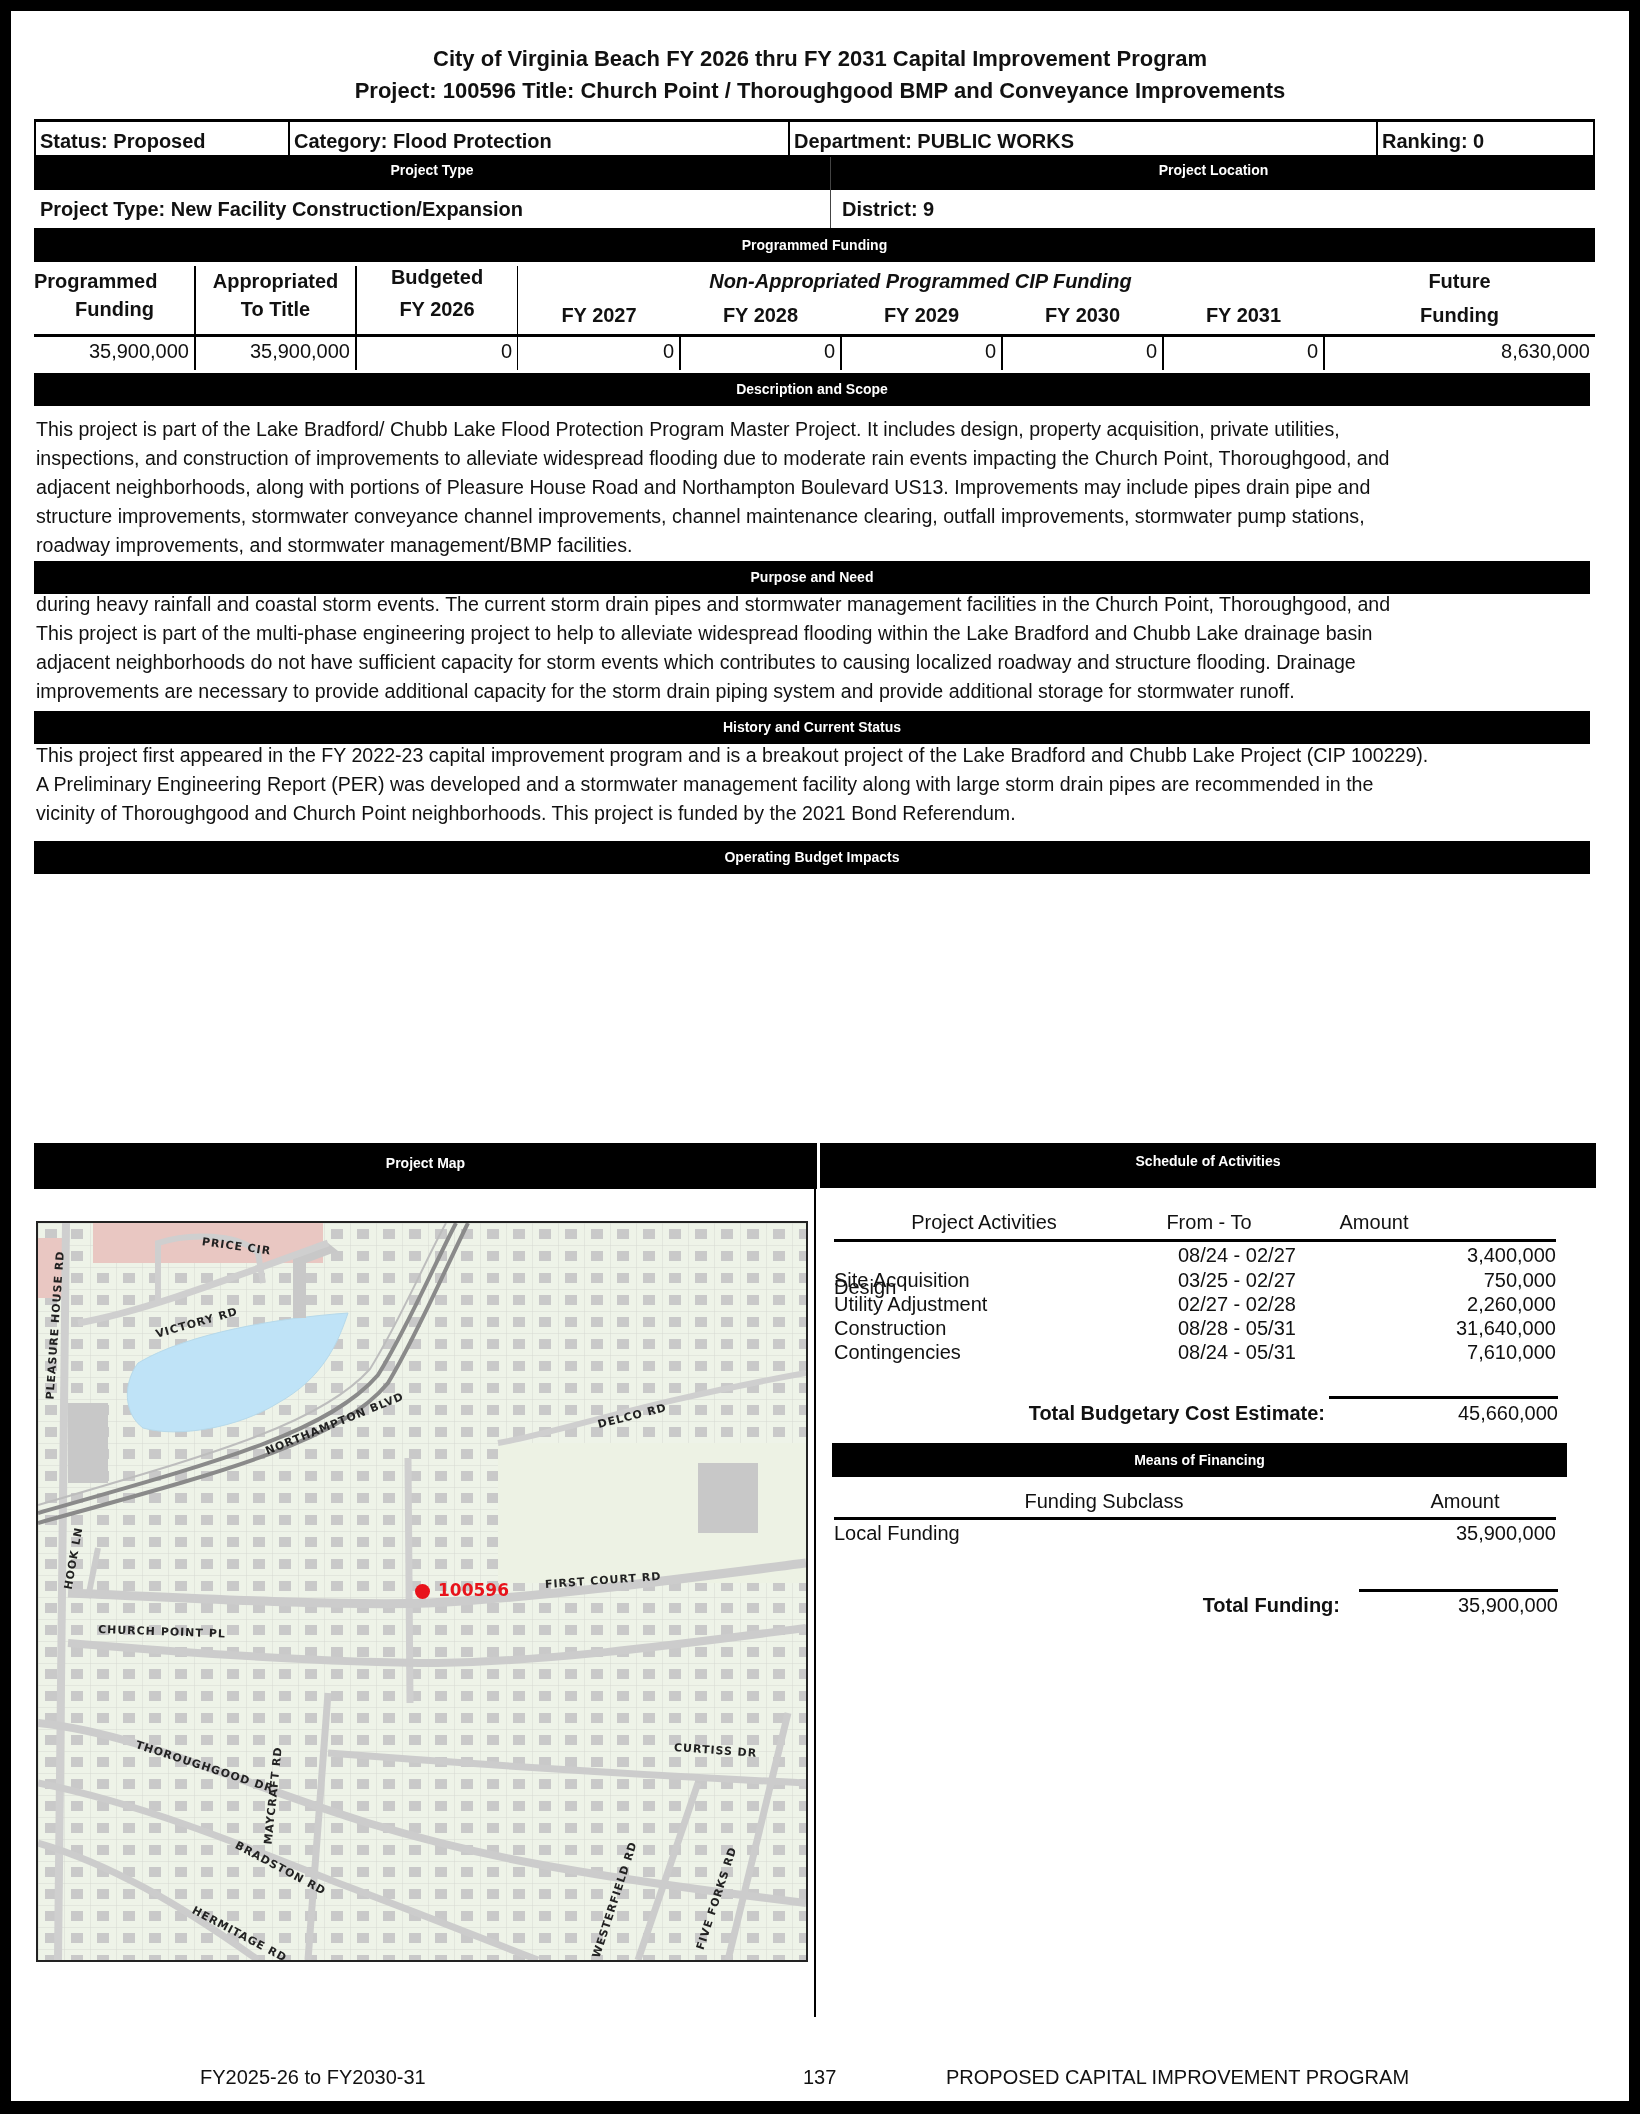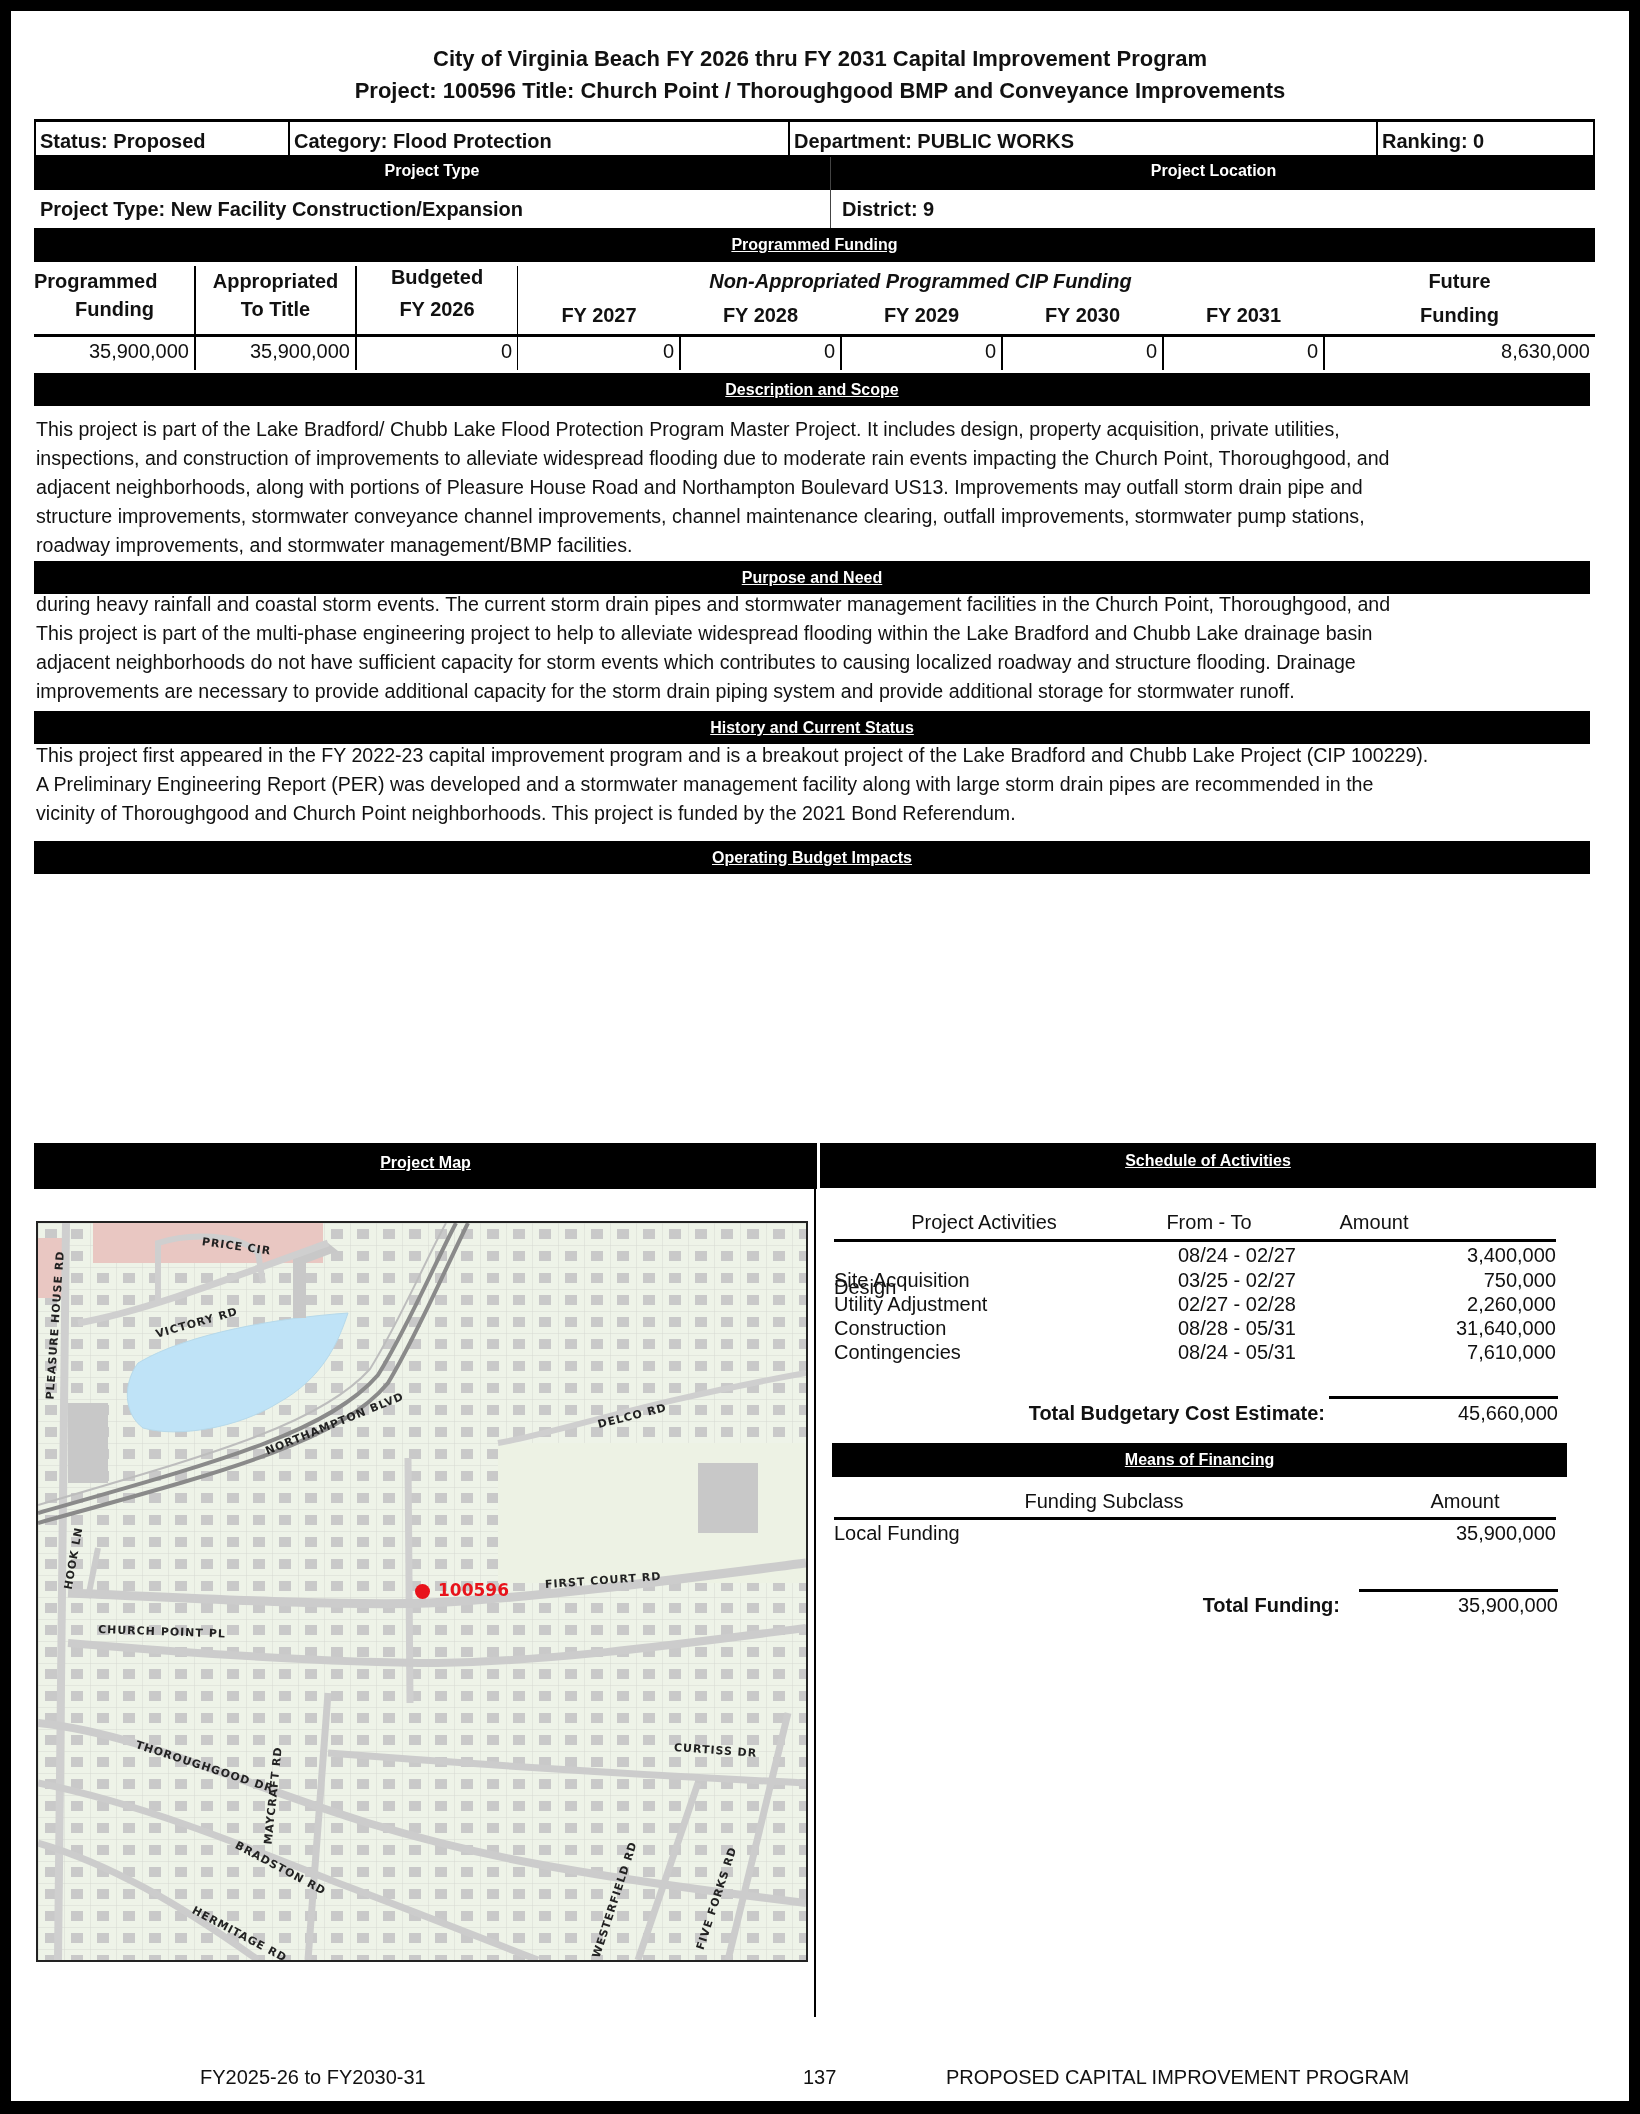--- a/index.html
+++ b/index.html
@@ -1,21 +1,21 @@
 <!DOCTYPE html>
 <html><head>
 <meta charset="utf-8">
 <style>
   html, body { margin:0; padding:0; }
   body { width:1640px; height:2114px; background:#000; position:relative; overflow:hidden;
          font-family:"Liberation Sans", "DejaVu Sans", sans-serif; color:#111; }
   .page { position:absolute; left:11px; top:11px; width:1618px; height:2090px; background:#fff; }
   .abs { position:absolute; }
   .title { position:absolute; left:0; width:1640px; text-align:center; font-weight:bold; font-size:22px; }
-  .bar { position:absolute; background:#000; color:#fff; font-weight:bold; font-size:16px; text-align:center;text-decoration:underline; }
+  .bar { position:absolute; background:#000; color:#fff; font-weight:bold; font-size:14px; text-align:center; }
   .bold { font-weight:bold; }
   .cell { position:absolute; font-size:20px; white-space:nowrap; }
   .vline { position:absolute; background:#000; width:2px; }
   .hline { position:absolute; background:#000; height:2px; }
   .para { position:absolute; left:36px; width:1570px; font-size:19.6px; line-height:29px; }
   .num { text-align:right; }
   .map { position:absolute; left:36px; top:1221px; width:768px; height:737px; border:2px solid #222;
          background:#f1f4ee; overflow:hidden; }
   .road-label { position:absolute; font-family:"DejaVu Sans", sans-serif; font-weight:bold; font-size:11px;
                 letter-spacing:1px; color:#222; white-space:nowrap; transform-origin:left center; }
@@ -87,21 +87,21 @@
   <div class="cell num" style="left:807px; width:155px; top:78px;">0</div>
   <div class="cell num" style="left:968px; width:155px; top:78px;">0</div>
   <div class="cell num" style="left:1129px; width:155px; top:78px;">0</div>
   <div class="cell num" style="left:1290px; width:266px; top:78px;">8,630,000</div>
 </div>
 
 <div class="bar" style="left:34px; top:373px; width:1556px; height:33px; line-height:33px;">Description and Scope</div>
 <div class="para" style="top:415px;">
   <div>This project is part of the Lake Bradford/ Chubb Lake Flood Protection Program Master Project. It includes design, property acquisition, private utilities,</div>
   <div>inspections, and construction of improvements to alleviate widespread flooding due to moderate rain events impacting the Church Point, Thoroughgood, and</div>
-  <div>adjacent neighborhoods, along with portions of Pleasure House Road and Northampton Boulevard US13. Improvements may outfall storm drain pipe and</div>
+  <div>adjacent neighborhoods, along with portions of Pleasure House Road and Northampton Boulevard US13. Improvements may include pipes drain pipe and</div>
   <div>structure improvements, stormwater conveyance channel improvements, channel maintenance clearing, outfall improvements, stormwater pump stations,</div>
   <div>roadway improvements, and stormwater management/BMP facilities.</div>
 </div>
 
 <div class="bar" style="left:34px; top:561px; width:1556px; height:33px; line-height:33px;">Purpose and Need</div>
 <div class="para" style="top:590px;">
   <div>during heavy rainfall and coastal storm events. The current storm drain pipes and stormwater management facilities in the Church Point, Thoroughgood, and</div>
   <div>This project is part of the multi-phase engineering project to help to alleviate widespread flooding within the Lake Bradford and Chubb Lake drainage basin</div>
   <div>adjacent neighborhoods do not have sufficient capacity for storm events which contributes to causing localized roadway and structure flooding. Drainage</div>
   <div>improvements are necessary to provide additional capacity for the storm drain piping system and provide additional storage for stormwater runoff.</div>

